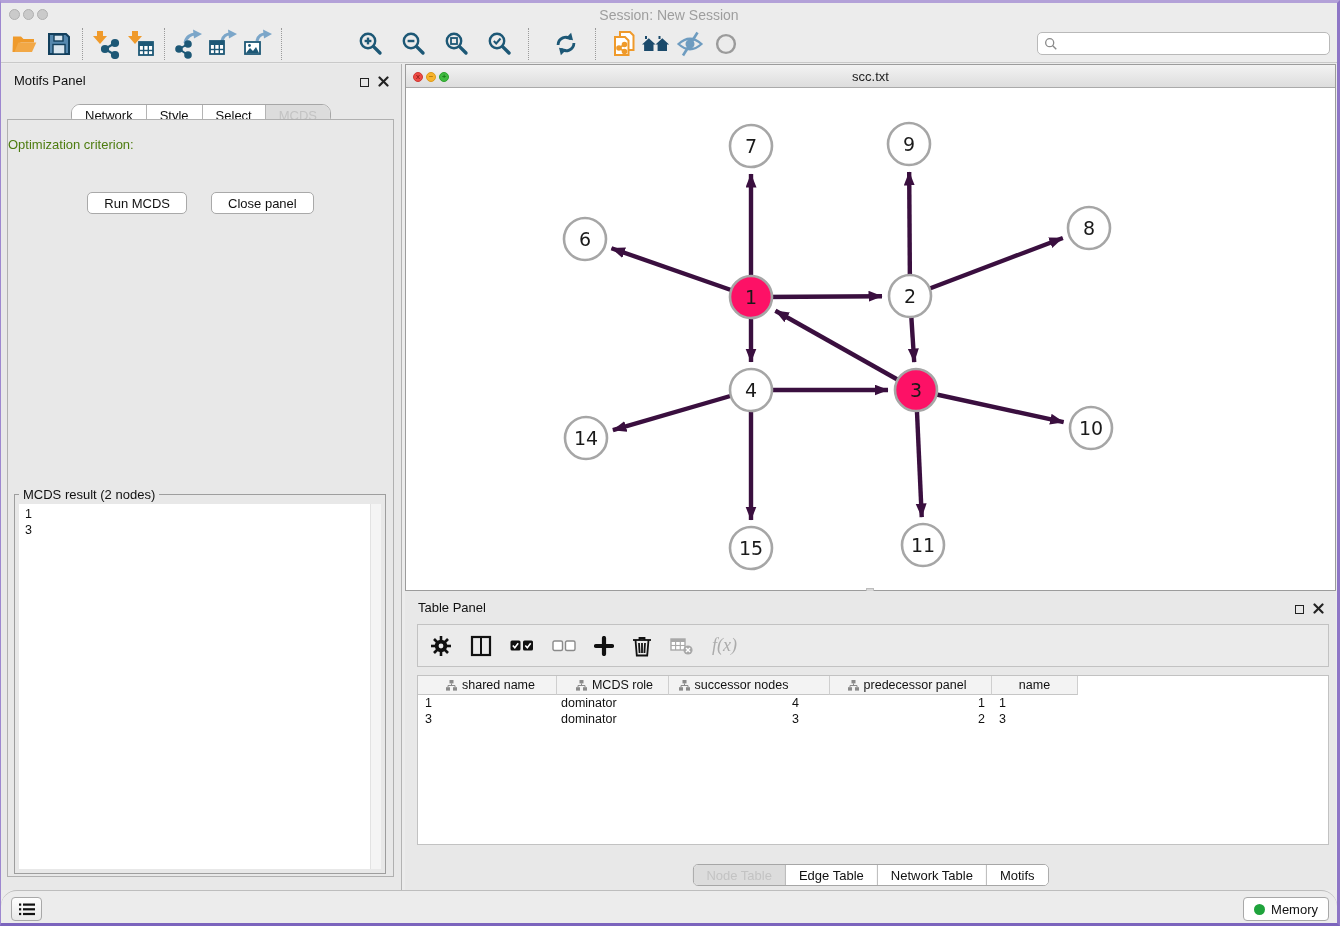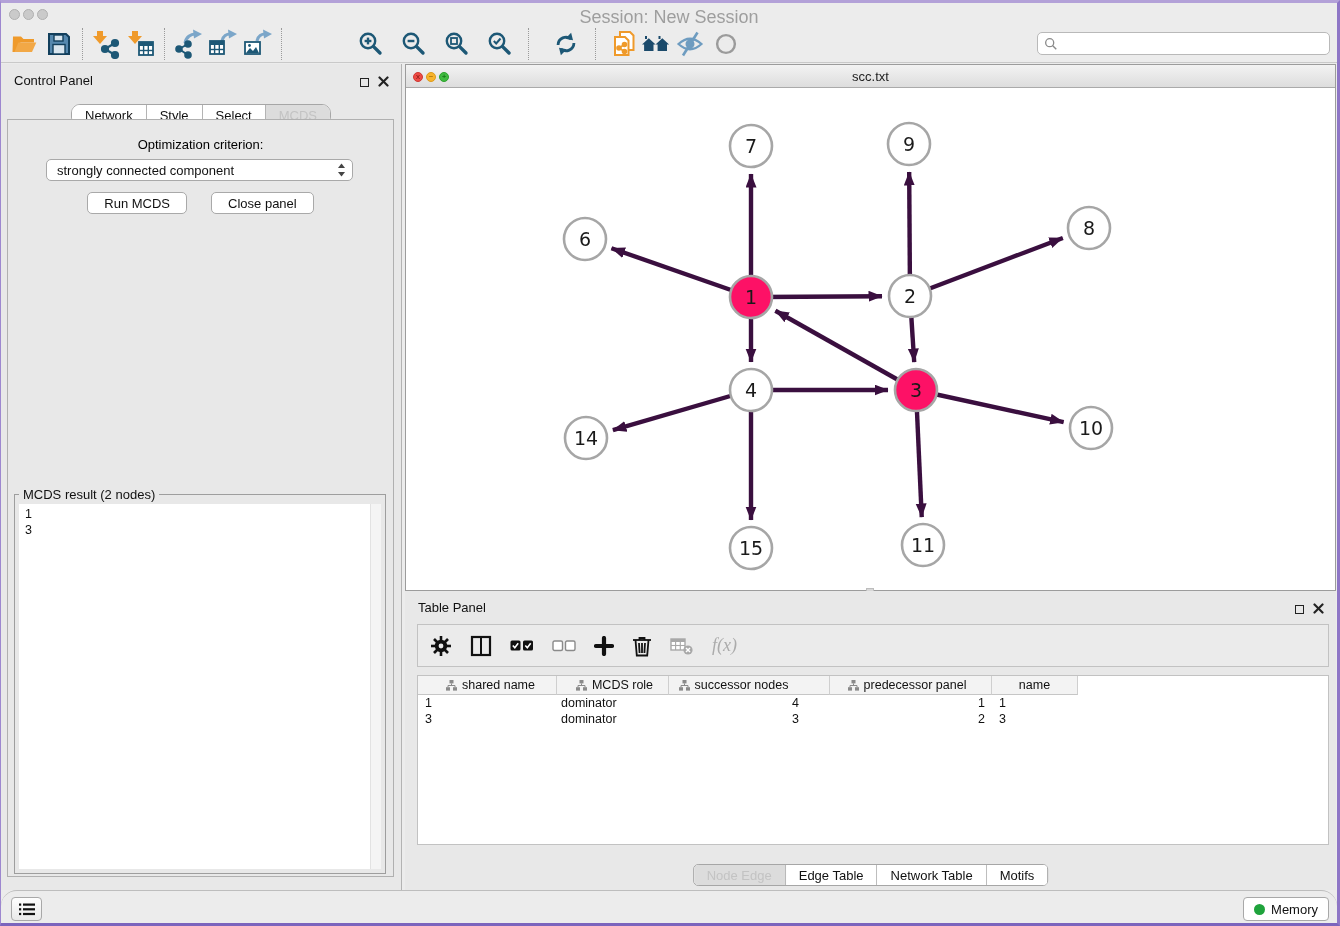--- a/index.html
+++ b/index.html
@@ -4,21 +4,21 @@
 <style>
   * { box-sizing: border-box; margin: 0; padding: 0; }
   html,body { width:1340px; height:926px; }
   body { font-family:"Liberation Sans", sans-serif; background:#ececec; overflow:hidden; position:relative; }
   .window-frame { position:absolute; inset:0;
     border-top:3px solid #b3a1d8; border-right:3px solid #8e76c6;
     border-bottom:3px solid #7b64bd; border-left:1px solid #9d87cf; background:#ececec; }
 
   
   .titlebar { position:absolute; left:0; right:0; top:0; height:22px; background:#ececec; }
-  .titlebar .title { position:absolute; left:0; right:0; top:4px; text-align:center; font-size:18px; color:#9e9e9e; }
+  .titlebar .title { position:absolute; left:0; right:0; top:4px; text-align:center; font-size:14px; color:#9e9e9e; }
   .tl { position:absolute; top:6px; width:11px; height:11px; border-radius:50%;
         background:#cacaca; border:1px solid #b0b0b0; }
   .tl.t1{ left:8px; } .tl.t2{ left:22px; } .tl.t3{ left:36px; }
 
   
   .toolbar { position:absolute; left:0; right:0; top:22px; height:38px; background:#ececec;
              border-bottom:1px solid #c9c9c9; display:flex; align-items:center; }
   .tbi { width:32px; height:34px; display:flex; align-items:center; justify-content:center; flex:0 0 auto; }
   .tb-sep { border-left:1px dotted #9a9a9a; height:32px; margin:0 7px; flex:0 0 auto; }
   .searchbox { margin-left:auto; margin-right:7px; width:293px; height:23px; background:#fff;
@@ -32,21 +32,21 @@
   .panel-icons { position:absolute; right:12px; top:9px; display:flex; gap:9px; align-items:center; }
   .seg-tabs { display:inline-flex; border:1px solid #a6a6a6; border-radius:5px; overflow:hidden;
               background:#fff; height:22px; }
   .seg { padding:3px 13px; font-size:13px; color:#111; background:#fff; border-right:1px solid #b4b4b4;
          white-space:nowrap; line-height:15px; }
   .seg:last-child { border-right:none; }
   .seg.disabled { background:#dcdcdc; color:#c3c3c3; }
   .cp-tabs { position:absolute; top:40px; left:50%; transform:translateX(-50%);border-radius:9px; }
   .cp-box { position:absolute; left:6px; right:7px; top:55px; bottom:13px;
             border:1px solid #b0b0b0; background:#e8e8e8; }
-  .opt-label { position:absolute; top:17px; left:0; right:0; text-align:center; font-size:13px; color:#000000; }
+  .opt-label { position:absolute; top:17px; left:0; right:0; text-align:left; font-size:13px; color:#4d7c0f; }
   .dropdown { position:absolute; top:39px; left:38px; right:40px; height:22px; background:#fff;
               border:1px solid #a9a9a9; border-radius:5px; display:flex; align-items:center;
               padding:0 6px 0 10px; font-size:13px; color:#111; }
   .dropdown .dd-text { flex:1; }
   .btn-row { position:absolute; top:72px; left:0; right:0; display:flex; justify-content:center; gap:24px; }
   .mac-btn { height:22px; background:#fff; border:1px solid #a9a9a9; border-radius:5px;
              font-size:13px; color:#111; padding:0 16px; font-family:"Liberation Sans",sans-serif; }
   .result-fieldset { position:absolute; left:6px; right:7px; top:374px; bottom:2px;
                      border:1px solid #9e9e9e; }
   .result-legend { position:absolute; top:-8px; left:4px; background:#e8e8e8; padding:0 4px;
@@ -283,21 +283,21 @@
     <div class="searchbox">
       <svg width="14" height="14" viewBox="0 0 16 16">
         <circle cx="6.5" cy="6.5" r="4.6" fill="none" stroke="#8a8a8a" stroke-width="1.5"></circle>
         <line x1="10" y1="10" x2="14" y2="14" stroke="#8a8a8a" stroke-width="1.6"></line>
       </svg>
       <input type="text" value="" style="">
     </div>
   </div>
 
   <div class="control-panel">
-    <div class="panel-header">Control Panel</div>
+    <div class="panel-header">Motifs Panel</div>
     <div class="panel-icons">
       <span><span class="icon-sq"></span></span>
       <span>
         <svg width="11" height="11" viewBox="0 0 11 11">
             <g stroke="#222" stroke-width="2.2" stroke-linecap="round">
               <line x1="1.5" y1="1.5" x2="9.5" y2="9.5"></line>
               <line x1="9.5" y1="1.5" x2="1.5" y2="9.5"></line>
             </g>
           </svg>
       </span>
@@ -305,27 +305,20 @@
 
     <div class="seg-tabs cp-tabs">
       <div class="seg">Network</div>
       <div class="seg">Style</div>
       <div class="seg">Select</div>
       <div class="seg disabled">MCDS</div>
     </div>
 
     <div class="cp-box">
       <div class="opt-label">Optimization criterion:</div>
-      <div class="dropdown">
-        <span class="dd-text">strongly connected component</span>
-        <svg width="9" height="14" viewBox="0 0 9 14">
-          <path d="M4.5 0.5 L8 5 H1 z" fill="#444"></path>
-          <path d="M4.5 13.5 L1 9 H8 z" fill="#444"></path>
-        </svg>
-      </div>
       <div class="btn-row">
         <button class="mac-btn">Run MCDS</button>
         <button class="mac-btn">Close panel</button>
       </div>
 
       <div class="result-fieldset">
         <span class="result-legend">MCDS result (2 nodes)</span>
         <div class="result-area">
           <div class="result-text">1
 3</div>
@@ -556,21 +549,21 @@
       <div class="trow">
         <div class="td c0">3</div>
         <div class="td c1">dominator</div>
         <div class="td c2">3</div>
         <div class="td c3">2</div>
         <div class="td c4">3</div>
       </div>
     </div>
 
     <div class="seg-tabs tp-tabs">
-      <div class="seg disabled">Node Edge</div>
+      <div class="seg disabled">Node Table</div>
       <div class="seg">Edge Table</div>
       <div class="seg">Network Table</div>
       <div class="seg">Motifs</div>
     </div>
   </div>
 
   <div class="statusbar">
     <div class="sb-left-btn">
       <svg width="16" height="13" viewBox="0 0 16 13">
         <g fill="#111">

